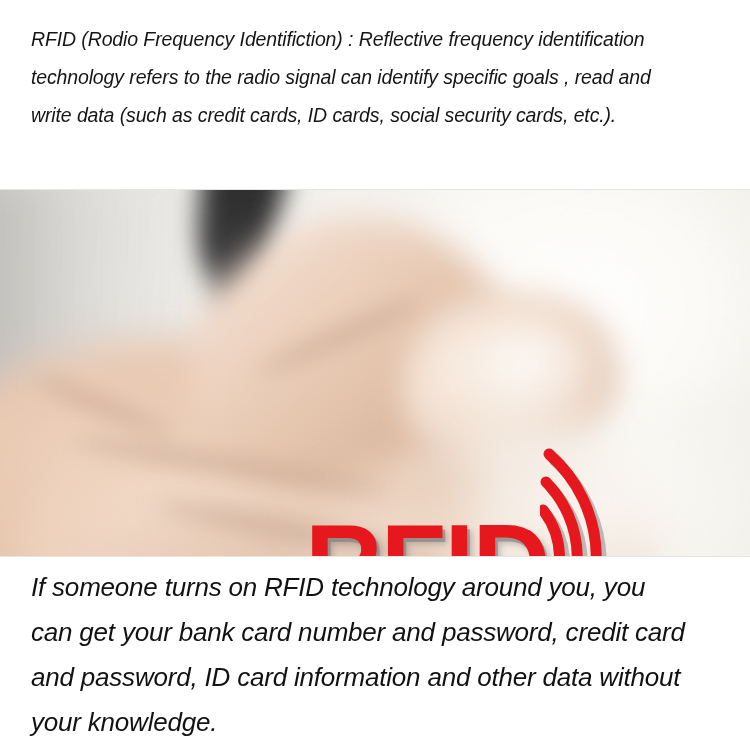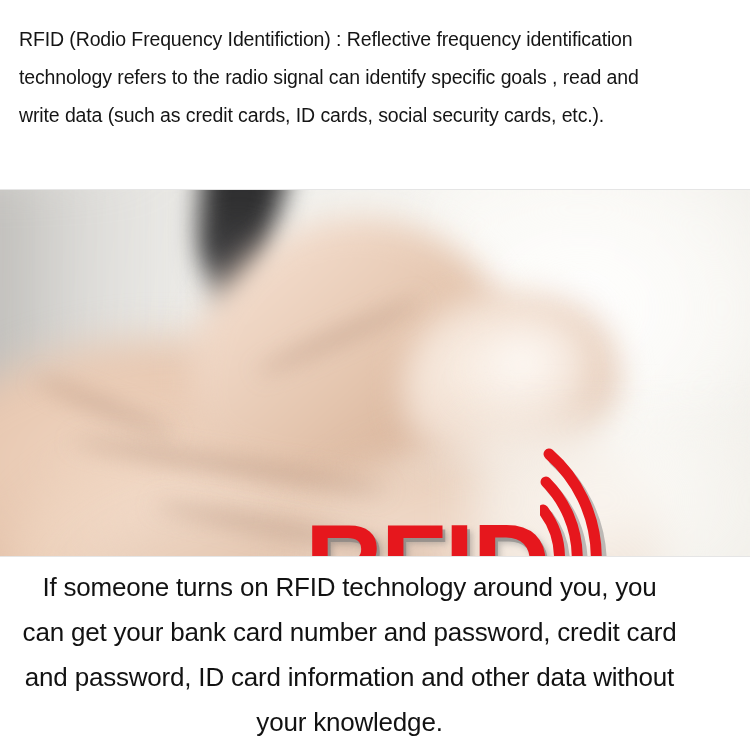--- a/index.html
+++ b/index.html
@@ -18,24 +18,25 @@
   #page {
     position: relative;
     width: 750px;
     height: 750px;
     background: #ffffff;
   }
 
   
   .text-block {
     position: absolute;
-    left: 0;
+    left: 12px;
     width: 694px;
     box-sizing: border-box;
     color: #1b1b1b;
+    font-style: italic;
   }
 
   #intro-block {
     top: 0;
     height: 190px;
     padding: 20px 14px 0 19px;
   }
   #intro-block .para {
     font-size: 19.5px;
     line-height: 38px;
@@ -50,21 +51,20 @@
     top: 556px;
     height: 194px;
     padding: 9px 14px 0 19px;
   }
   #warning-block .para {
     font-size: 26px;
     line-height: 45px;
     letter-spacing: -0.2px;
     color: #121212;
     margin: 0;
-    text-align: center;
   }
 
   
   #photo {
     position: absolute;
     left: 0;
     top: 190px;
     width: 750px;
     height: 366px;
     overflow: hidden;

